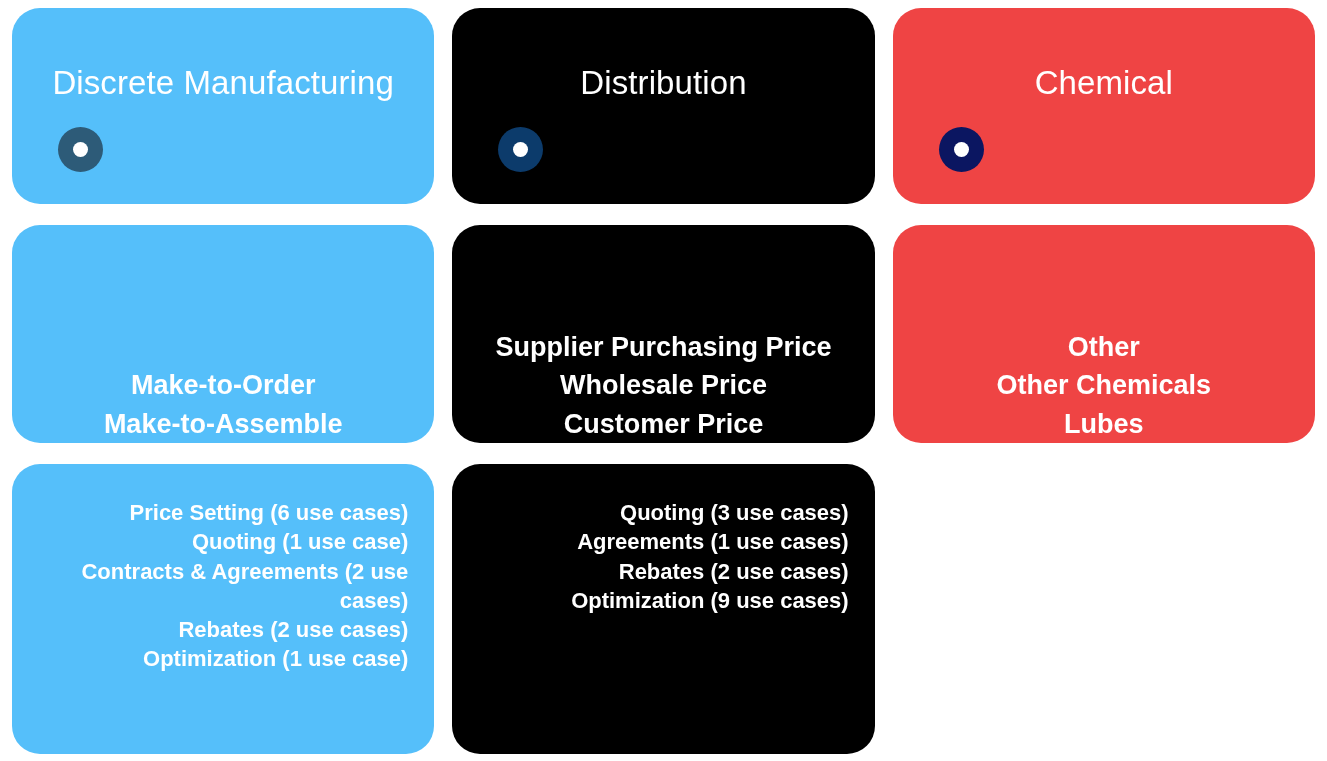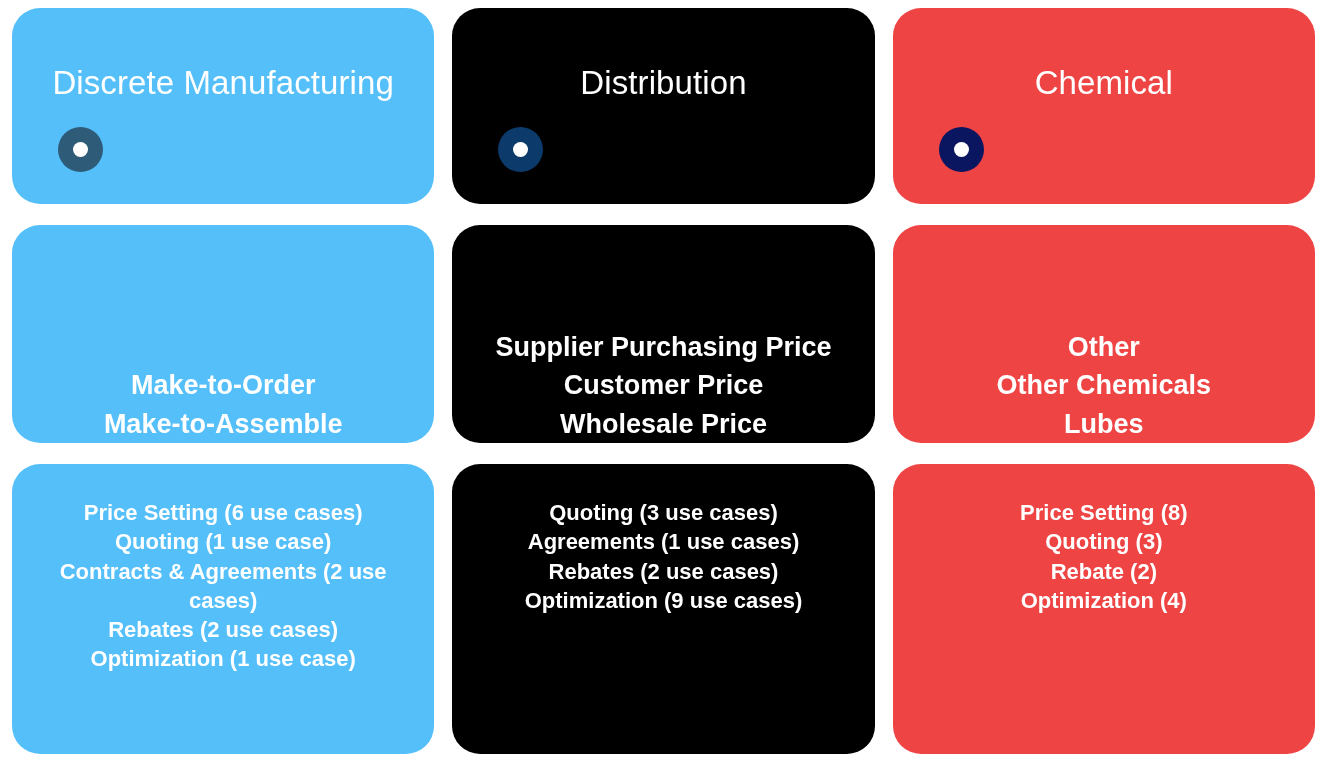--- a/index.html
+++ b/index.html
@@ -87,20 +87,21 @@
     font-weight: 700;
   }
   .card.body.bottom {
     justify-content: flex-start;
     padding: 34px 26px 0 26px;
   }
   .bottom .lines {
     font-size: 22px;
     line-height: 1.33;
     font-weight: 700;
+    text-align: right;
   }
   .line {
     display: block;
   }
 
   
   .col-0 { background: #55bffa; }
   .col-1 { background: #000000; }
   .col-2 { background: #ef4444; }
   .badge.col-0 { background: #2d5b78; }
@@ -136,22 +137,22 @@
   <div class="card body mid col-0">
     <div class="lines">
       <span class="line">Make-to-Order</span>
       <span class="line">Make-to-Assemble</span>
     </div>
   </div>
 
   <div class="card body mid col-1">
     <div class="lines">
       <span class="line">Supplier Purchasing Price</span>
+      <span class="line">Wholesale Price</span>
       <span class="line">Customer Price</span>
-      <span class="line">Wholesale Price</span>
     </div>
   </div>
 
   <div class="card body mid col-2">
     <div class="lines">
       <span class="line">Other</span>
       <span class="line">Other Chemicals</span>
       <span class="line">Lubes</span>
     </div>
   </div>
@@ -168,22 +169,14 @@
 
   <div class="card body bottom col-1">
     <div class="lines">
       <span class="line">Quoting (3 use cases)</span>
       <span class="line">Agreements (1 use cases)</span>
       <span class="line">Rebates (2 use cases)</span>
       <span class="line">Optimization (9 use cases)</span>
     </div>
   </div>
 
-  <div class="card body bottom col-2">
-    <div class="lines">
-      <span class="line">Price Setting (8)</span>
-      <span class="line">Quoting (3)</span>
-      <span class="line">Rebate (2)</span>
-      <span class="line">Optimization (4)</span>
-    </div>
-  </div>
 
 </div>
 
 </body></html>

